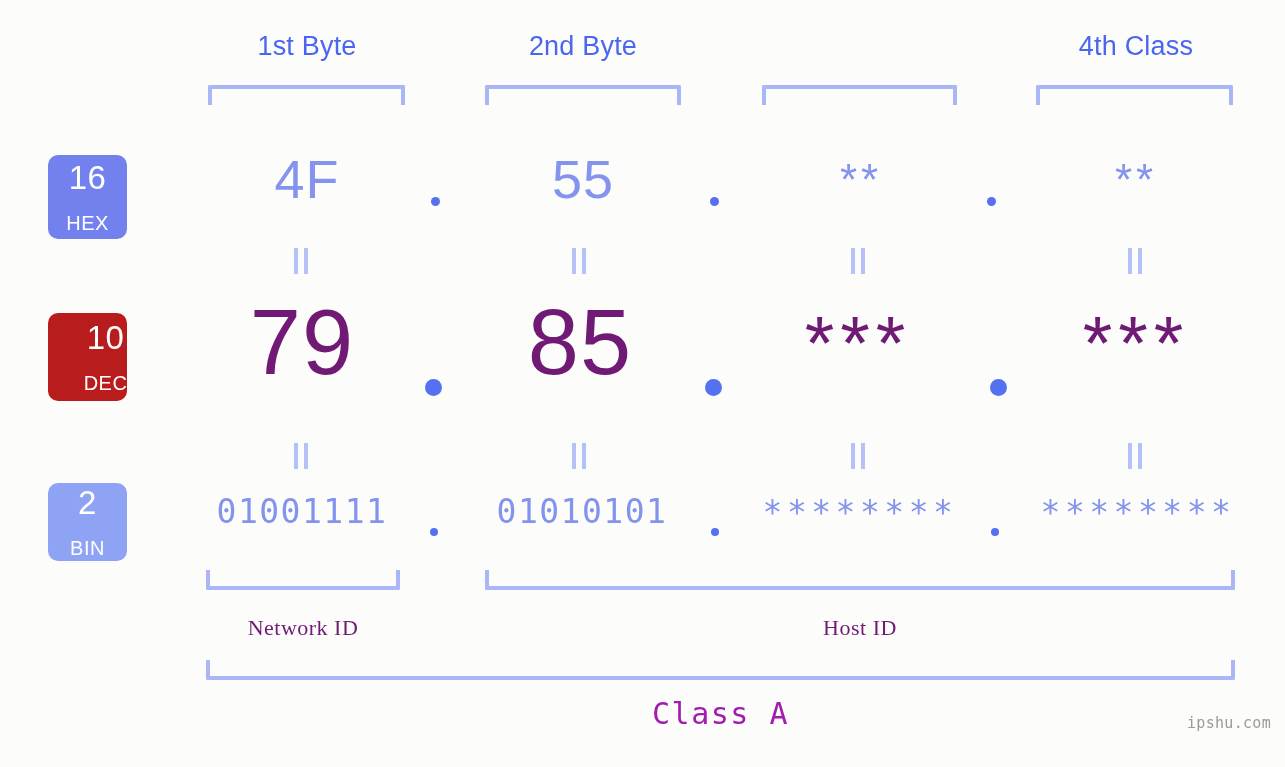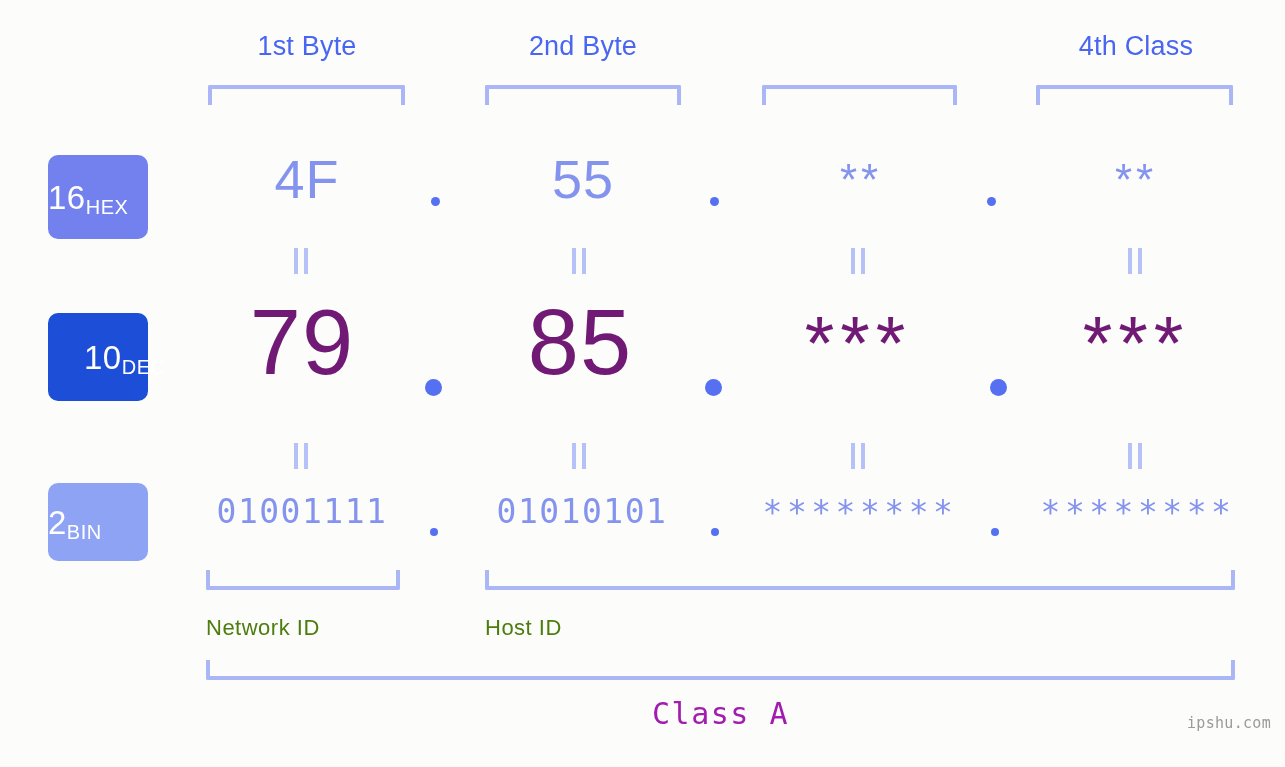--- a/index.html
+++ b/index.html
@@ -52,43 +52,44 @@
     border-left: 4px solid #aab6f5;
     border-right: 4px solid #aab6f5;
     border-radius: 0 0 2px 2px;
     box-sizing: border-box;
   }
 
   
   .badge {
     position: absolute;
     left: 48px;
-    width: 100px;
+    width: 79px;
     border-radius: 10px;
     color: #ffffff;
     text-align: center;
     box-sizing: border-box;
     display: flex;
-    flex-direction: row;
+    flex-direction: column;
+    justify-content: center;
     align-items: center;
     line-height: 1;
   }
   .badge .num {
     font-size: 33px;
     font-weight: 400;
     letter-spacing: 0.5px;
   }
   .badge .lbl {
     font-size: 20px;
     font-weight: 400;
     margin-top: 19px;
     letter-spacing: 0.5px;
   }
   #badge-hex { top: 155px; height: 84px; background: #7281ee; }
-  #badge-dec { top: 313px; height: 88px; background: #1d4ed8; padding-left: 36px; }
+  #badge-dec { top: 313px; height: 88px; background: #b91c1c; padding-left: 36px; }
   #badge-bin { top: 483px; height: 78px; background: #8fa3f5; }
 
   
   .cell {
     position: absolute;
     width: 220px;
     text-align: center;
     line-height: 1;
   }
 
@@ -147,24 +148,24 @@
     width: 4px;
     height: 100%;
     background: #b6c1f7;
   }
   .eq-upper { top: 248px; }
   .eq-lower { top: 443px; }
 
   
   .region-label {
     position: absolute;
-    text-align: left;
+    text-align: center;
     font-size: 22px;
-    color: #4d7c0f;
-    font-family: Liberation Sans, sans-serif;
+    color: #701a75;
+    font-family: Liberation Serif, serif;
     line-height: 1;
     letter-spacing: 0.5px;
   }
 
   .class-label {
     position: absolute;
     text-align: center;
     font-size: 30px;
     color: #a21caf;
     font-family: "DejaVu Sans Mono", "Liberation Mono", monospace;

